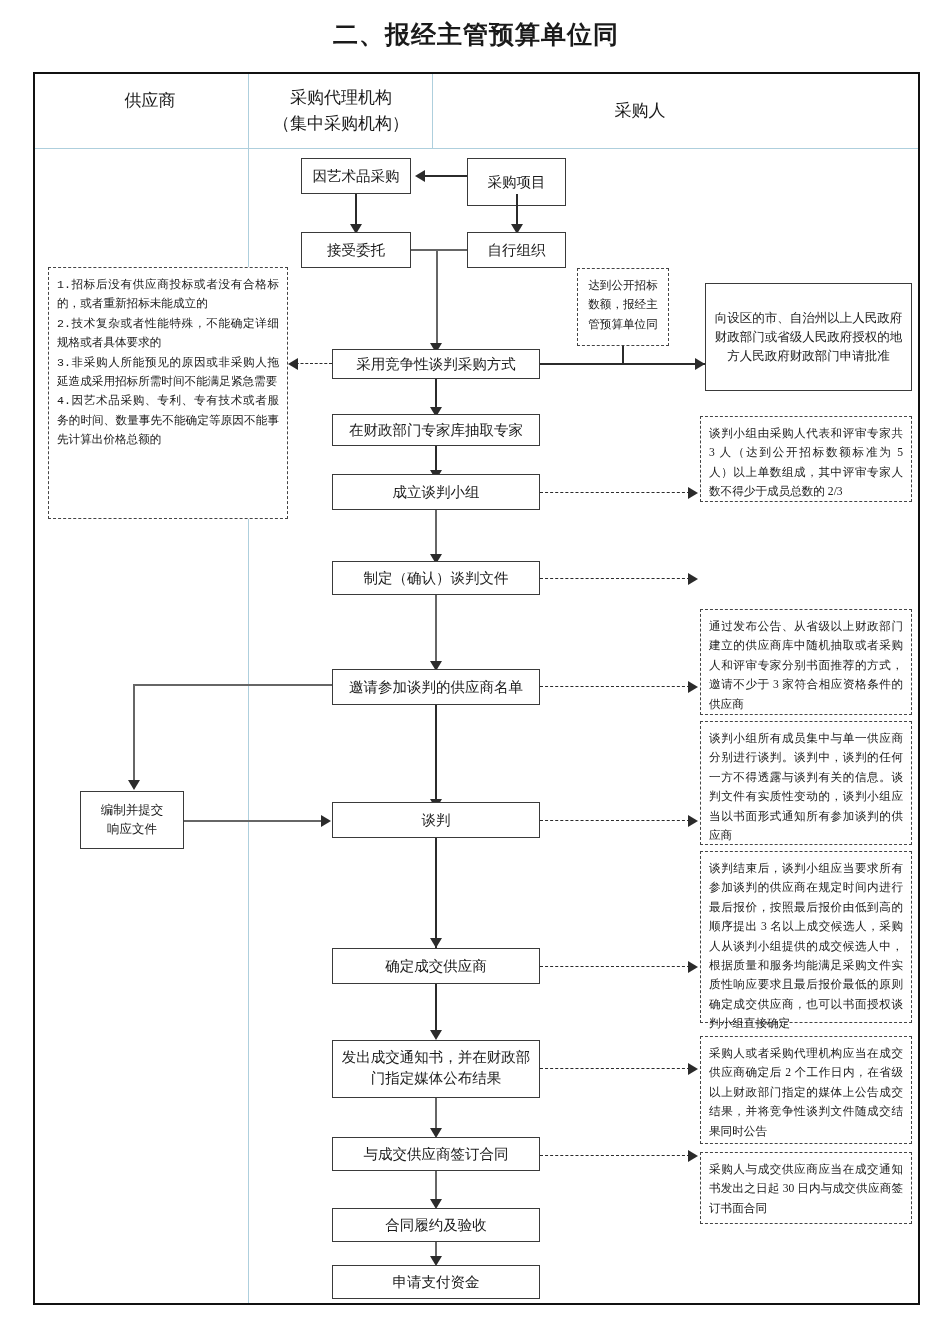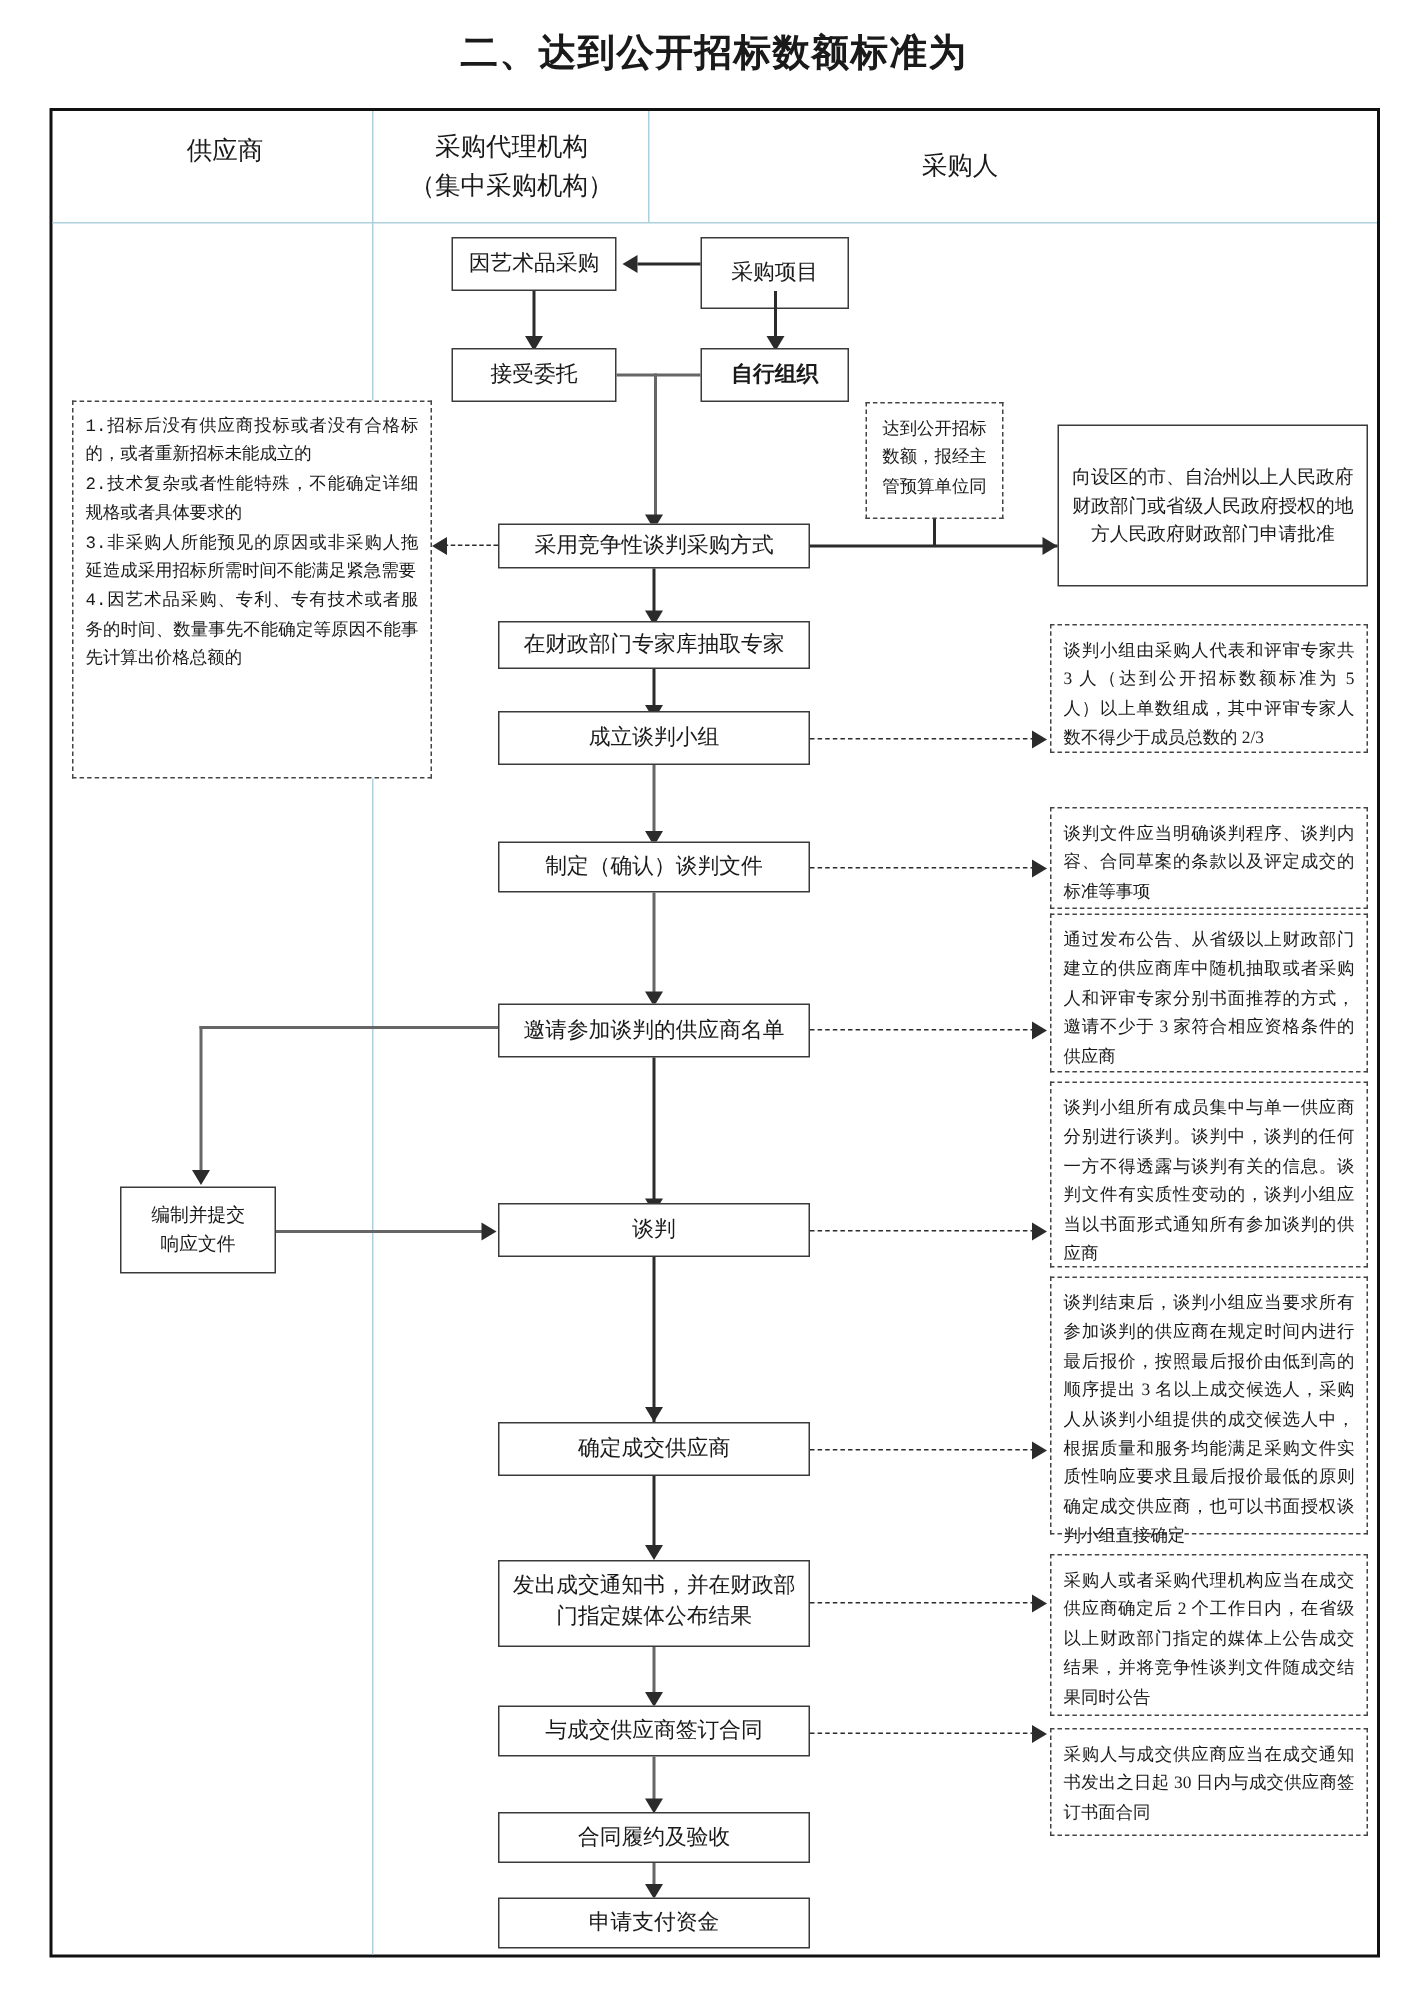--- a/index.html
+++ b/index.html
@@ -67,21 +67,21 @@
   .arr{position:absolute;width:0;height:0;}
   .arr.down{border-left:6px solid transparent;border-right:6px solid transparent;border-top:10px solid #2b2b2b;}
   .arr.left{border-top:6px solid transparent;border-bottom:6px solid transparent;border-right:10px solid #2b2b2b;}
   .arr.right{border-top:6px solid transparent;border-bottom:6px solid transparent;border-left:10px solid #2b2b2b;}
 </style>
 </head>
 <body>
 
 <div id="stage">
 
-  <div class="title">二、达到公开招标数额标准为</div>
+  <div class="title">二、报经主管预算单位同</div>
 
   <div class="frame"></div>
   <div class="hdr-rule"></div>
   <div class="col-div-1"></div>
   <div class="col-div-2"></div>
 
   <div class="hdr" id="hdr-supplier">供应商</div>
   <div class="hdr" id="hdr-agency">
     <div>采购代理机构</div>
     <div>（集中采购机构）</div>
@@ -94,21 +94,21 @@
   <div class="ln h" style="left:425px;top:175px;width:42px;"></div>
   <div class="arr left" style="left:415px;top:170px;"></div>
 
   <div class="ln v" style="left:355px;top:194px;height:32px;"></div>
   <div class="arr down" style="left:350px;top:224px;"></div>
 
   <div class="ln v" style="left:516px;top:194px;height:32px;"></div>
   <div class="arr down" style="left:511px;top:224px;"></div>
 
   <div class="box" style="left:301px;top:232px;width:110px;height:36px;">接受委托</div>
-  <div class="box" style="left:467px;top:232px;width:99px;height:36px;font-weight:bold;">自行组织</div>
+  <div class="box" style="left:467px;top:232px;width:99px;height:36px;">自行组织</div>
 
   <div class="ln thin h" style="left:411px;top:249px;width:56px;"></div>
   <div class="ln thin v" style="left:436px;top:249px;height:104px;"></div>
   <div class="arr down" style="left:430px;top:343px;"></div>
 
   <div class="note" style="left:48px;top:267px;width:240px;height:252px;font-family:Liberation Mono, monospace;">1.招标后没有供应商投标或者没有合格标的，或者重新招标未能成立的<br>2.技术复杂或者性能特殊，不能确定详细规格或者具体要求的<br>3.非采购人所能预见的原因或非采购人拖延造成采用招标所需时间不能满足紧急需要<br>4.因艺术品采购、专利、专有技术或者服务的时间、数量事先不能确定等原因不能事先计算出价格总额的</div>
 
   <div class="dl h" style="left:291px;top:363px;width:41px;"></div>
   <div class="arr left" style="left:288px;top:358px;"></div>
 
@@ -187,21 +187,20 @@
     </div>
   </div>
 
   <div class="ln thin h" style="left:184px;top:820px;width:139px;"></div>
   <div class="arr right" style="left:321px;top:815px;"></div>
 
   <div class="note" style="left:700px;top:416px;width:212px;height:86px;">谈判小组由采购人代表和评审专家共 3 人（达到公开招标数额标准为 5 人）以上单数组成，其中评审专家人数不得少于成员总数的 2/3</div>
   <div class="dl h" style="left:540px;top:492px;width:150px;"></div>
   <div class="arr right" style="left:688px;top:487px;"></div>
 
-  <div class="note" style="left:700px;top:538px;width:212px;height:68px;">谈判文件应当明确谈判程序、谈判内容、合同草案的条款以及评定成交的标准等事项</div>
   <div class="dl h" style="left:540px;top:578px;width:150px;"></div>
   <div class="arr right" style="left:688px;top:573px;"></div>
 
   <div class="note" style="left:700px;top:609px;width:212px;height:106px;">通过发布公告、从省级以上财政部门建立的供应商库中随机抽取或者采购人和评审专家分别书面推荐的方式，邀请不少于 3 家符合相应资格条件的供应商</div>
   <div class="dl h" style="left:540px;top:686px;width:150px;"></div>
   <div class="arr right" style="left:688px;top:681px;"></div>
 
   <div class="note" style="left:700px;top:721px;width:212px;height:124px;">谈判小组所有成员集中与单一供应商分别进行谈判。谈判中，谈判的任何一方不得透露与谈判有关的信息。谈判文件有实质性变动的，谈判小组应当以书面形式通知所有参加谈判的供应商</div>
   <div class="dl h" style="left:540px;top:820px;width:150px;"></div>
   <div class="arr right" style="left:688px;top:815px;"></div>

